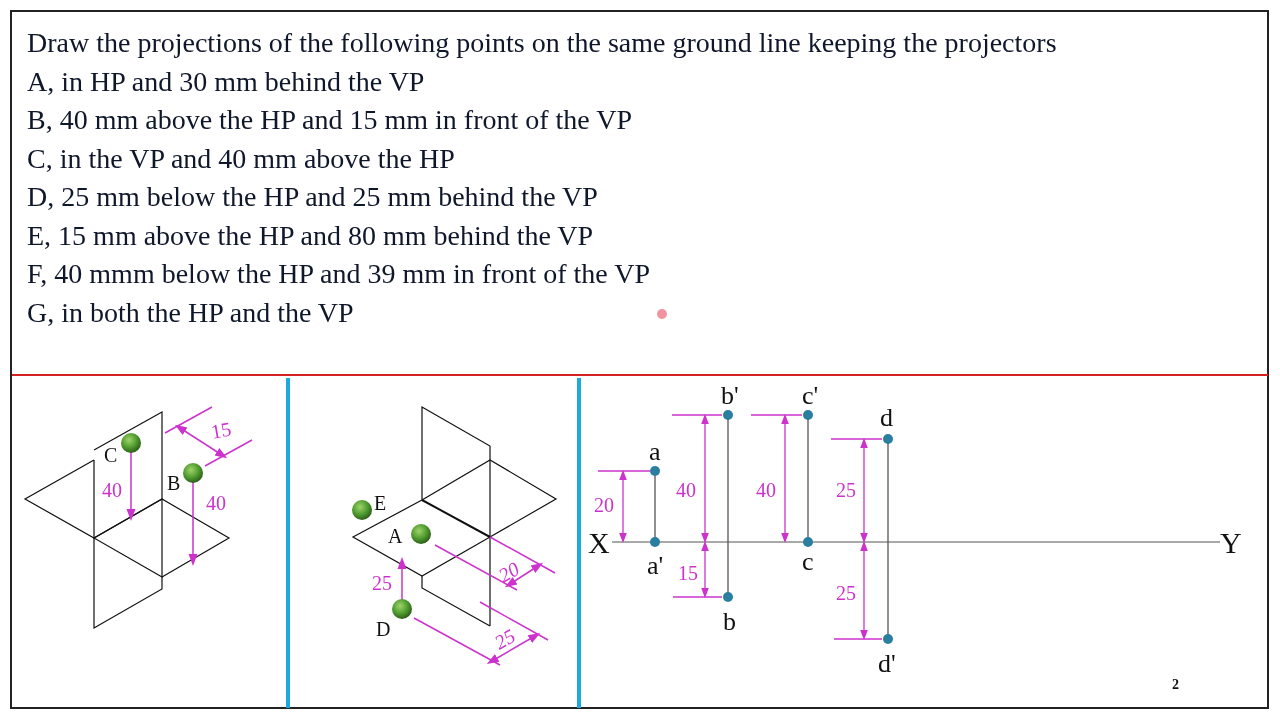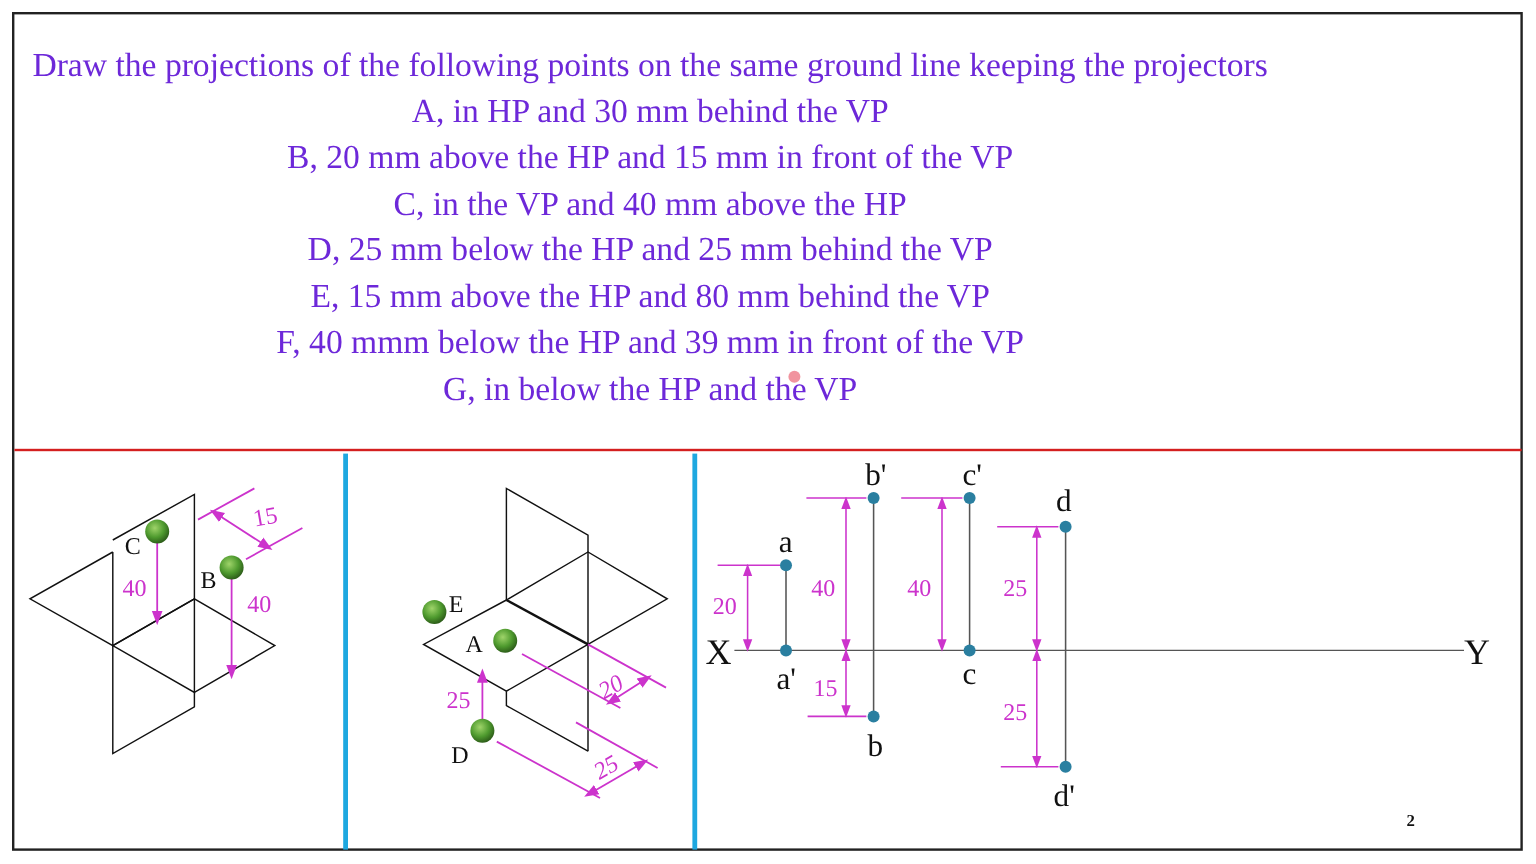--- a/index.html
+++ b/index.html
@@ -1,41 +1,41 @@
 <!DOCTYPE html>
 <html><head>
 <meta charset="utf-8">
 <style>
   html, body { margin:0; padding:0; background:#fff; }
   body { width:1280px; height:720px; position:relative; overflow:hidden; font-family:"Liberation Serif", serif; }
   .frame { position:absolute; left:10px; top:10px; width:1259px; height:699px; border:2px solid #222; box-sizing:border-box; }
-  .text-block { position:absolute; left:27px; top:36px; font-size:28px; line-height:38.5px; color:#6d28d9;text-align:center; }
+  .text-block { position:absolute; left:27px; top:24px; font-size:28px; line-height:38.5px; color:#0f172a; }
   .text-line { white-space:nowrap; }
   .red-rule { position:absolute; left:12px; top:374px; width:1256px; height:2px; background:#d42020; }
   .blue-div { position:absolute; top:378px; width:4px; height:330px; background:#1ea8e0; }
   svg { position:absolute; left:0; top:0; }
   .lbl { font-family:"Liberation Serif", serif; fill:#111; }
   .dim { font-family:"Liberation Serif", serif; fill:#cc33cc; }
   .page-num { position:absolute; left:1172px; top:677px; font-size:14px; font-weight:bold; color:#111; }
   .cursor { position:absolute; left:657px; top:309px; width:10px; height:10px; border-radius:50%; background:rgba(230,60,80,0.55); }
 </style>
 </head>
 <body>
 
 <div class="frame"></div>
 
 <div class="text-block">
   <div class="text-line">Draw the projections of the following points on the same ground line keeping the projectors</div>
   <div class="text-line">A, in HP and 30 mm behind the VP</div>
-  <div class="text-line">B, 20 mm above the HP and 15 mm in front of the VP</div>
+  <div class="text-line">B, 40 mm above the HP and 15 mm in front of the VP</div>
   <div class="text-line">C, in the VP and 40 mm above the HP</div>
   <div class="text-line">D, 25 mm below the HP and 25 mm behind the VP</div>
   <div class="text-line">E, 15 mm above the HP and 80 mm behind the VP</div>
   <div class="text-line">F, 40 mmm below the HP and 39 mm in front of the VP</div>
-  <div class="text-line">G, in below the HP and the VP</div>
+  <div class="text-line">G, in both the HP and the VP</div>
 </div>
 
 <div class="cursor"></div>
 
 <div class="red-rule"></div>
 <div class="blue-div" style="left:286px"></div>
 <div class="blue-div" style="left:577px"></div>
 
 <svg width="1280" height="720">
   <defs>

